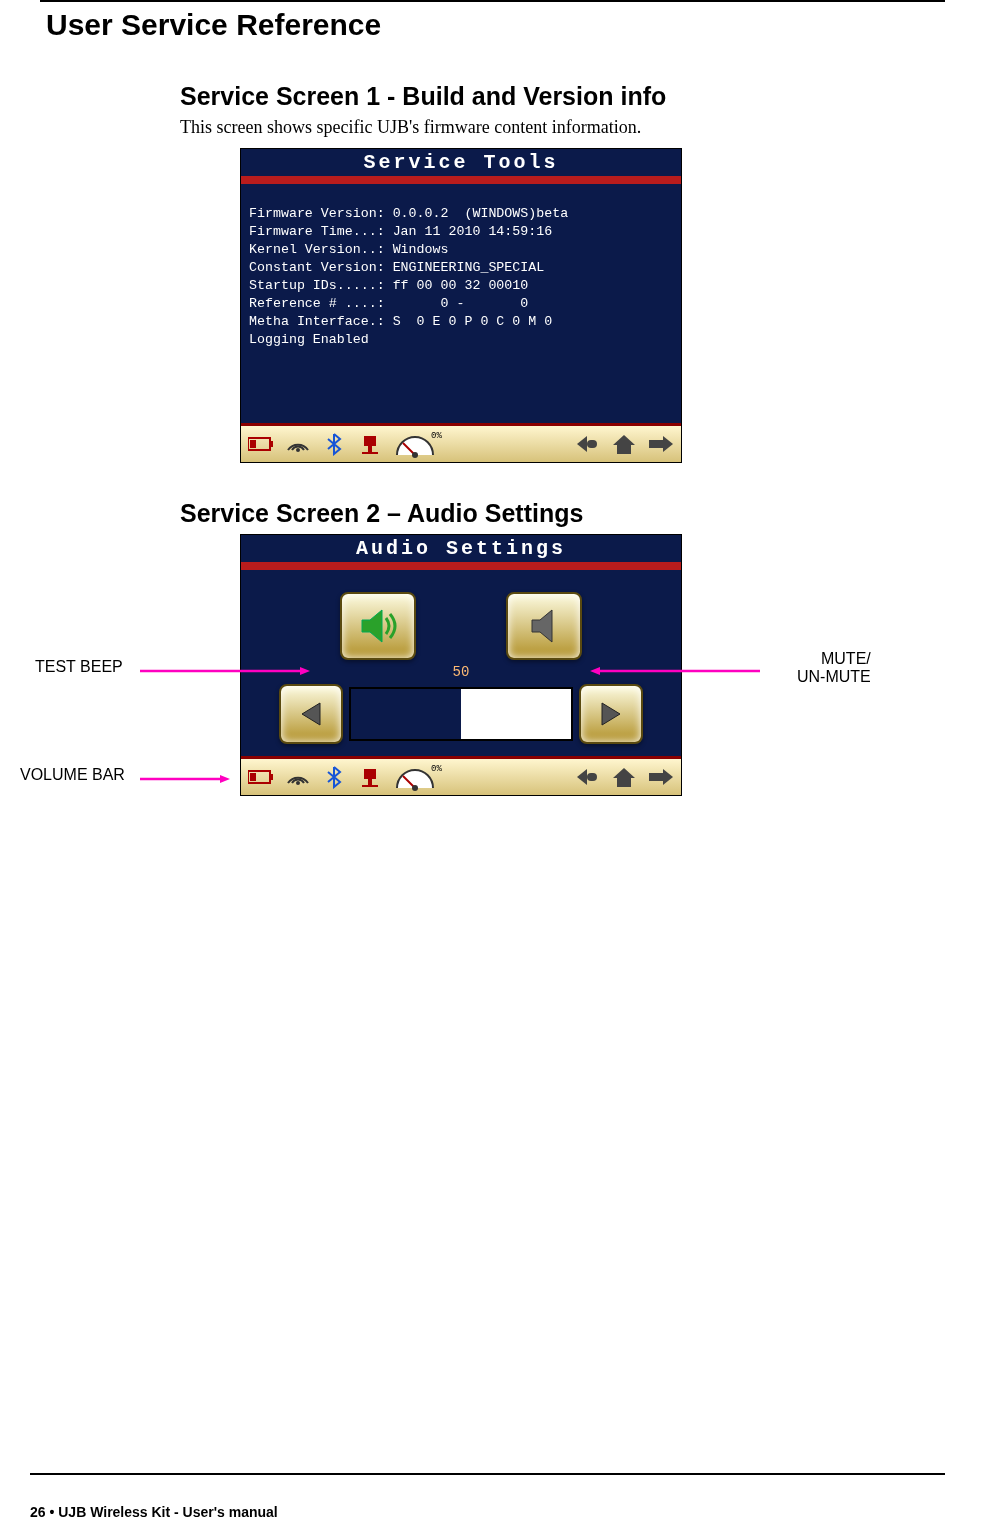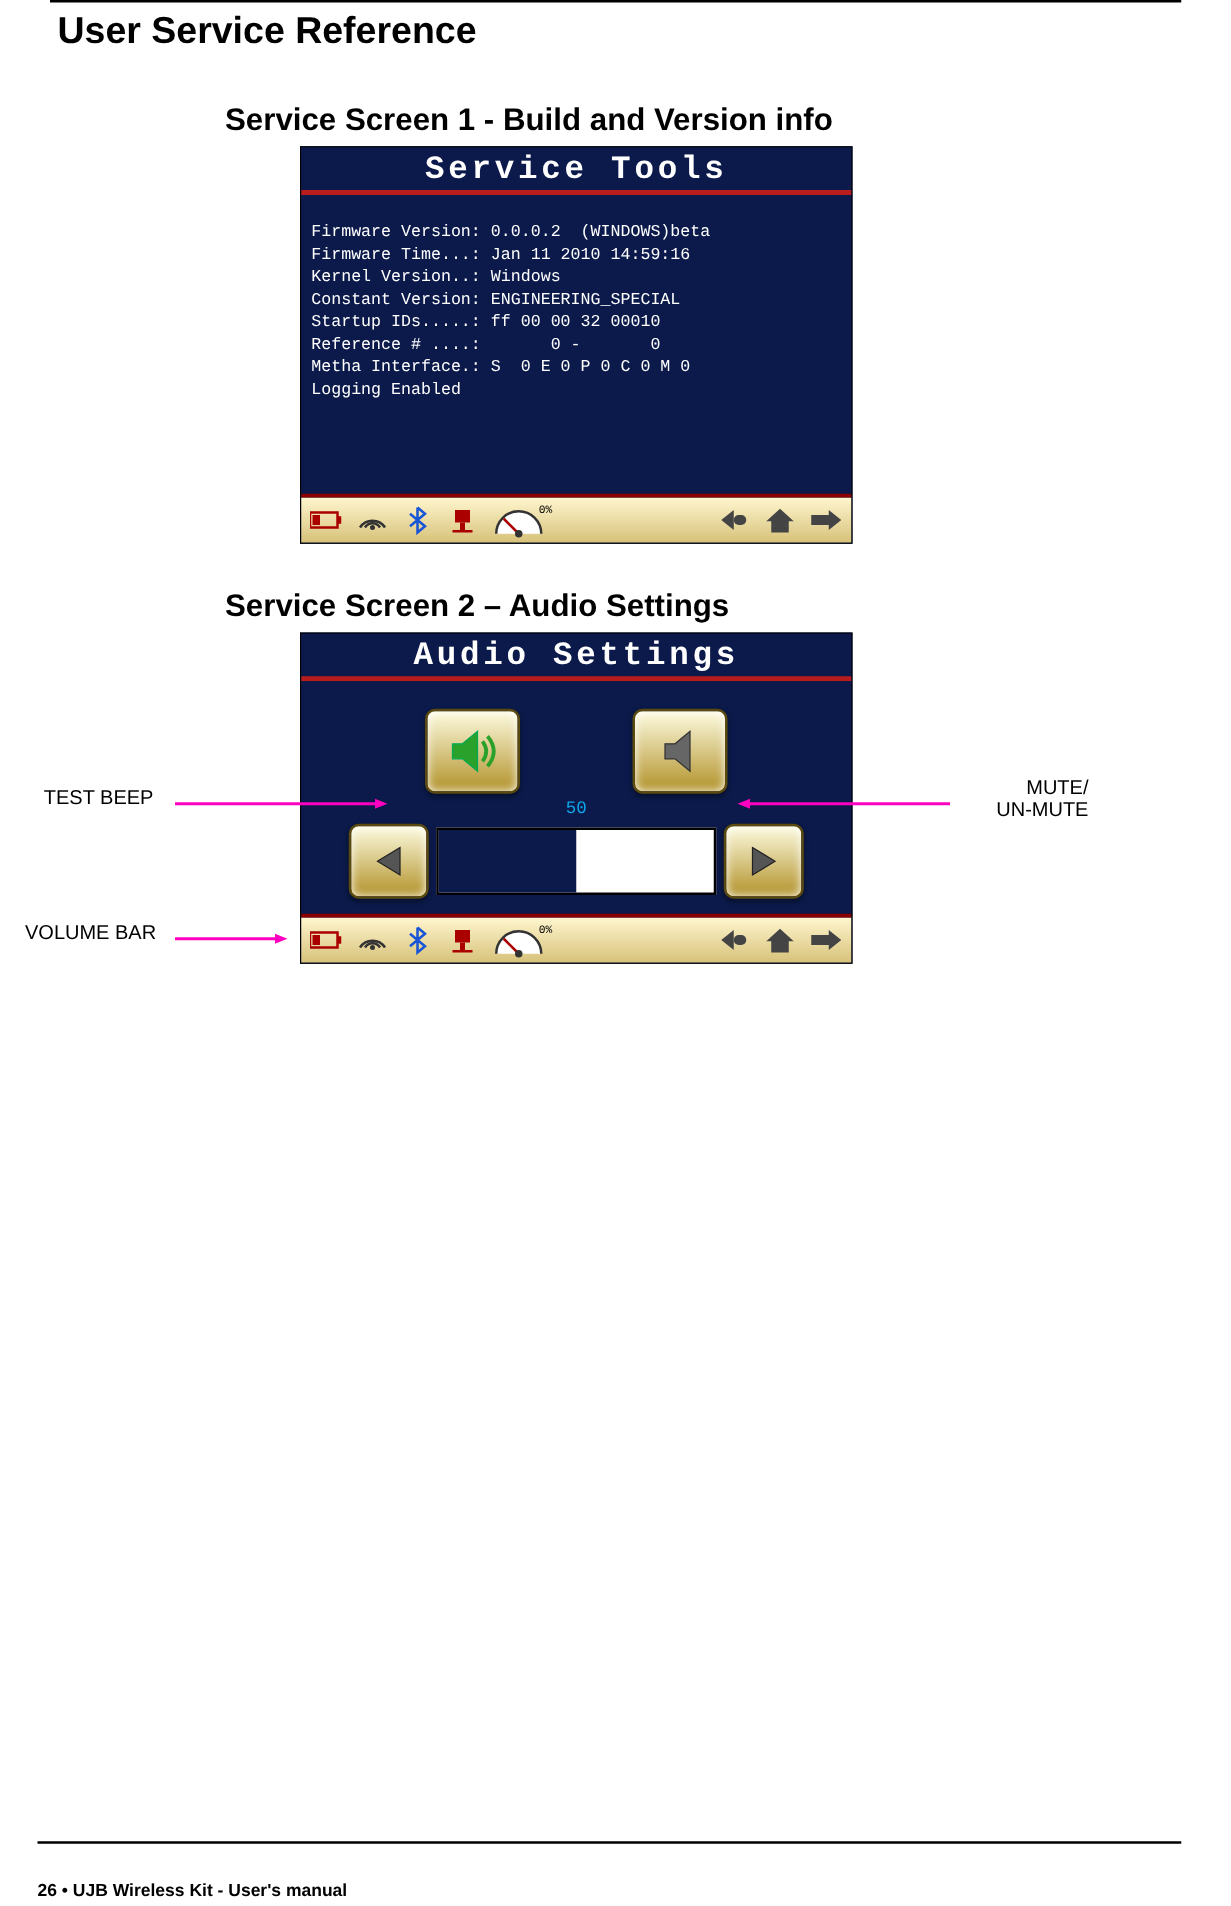--- a/index.html
+++ b/index.html
@@ -3,44 +3,45 @@
 <meta charset="utf-8">
 <style>
   html,body{margin:0;padding:0;background:#fff;font-family:"Times New Roman",Times,serif;color:#000}
   .page{width:985px;min-height:1525px;margin:0 auto;position:relative;box-sizing:border-box;padding:0 40px}
   .rule{border-top:2px solid #000;margin:0 0 6px 0}
   .bottom-rule{border-top:2px solid #000;position:absolute;bottom:50px;left:30px;right:40px}
   h1.title{font-family:Arial,Helvetica,sans-serif;font-weight:700;font-size:30px;margin:4px 0 40px 6px}
   h2.section{font-family:Arial,Helvetica,sans-serif;font-weight:700;font-size:25px;margin:0 0 6px 140px}
   p.body{font-family:"Times New Roman",serif;font-size:18px;margin:0 0 10px 140px}
   .device{width:440px;border:1px solid #000;background:#0b1a4a;color:#fff;margin-left:200px;margin-bottom:36px}
-  .device-head{font-family:"Courier New",monospace;font-weight:700;font-size:26px;text-align:center;padding:2px 0;background:#0b1a4a;border-bottom:4px solid #b91c1c;letter-spacing:3px}
+  .device-head{font-family:"Courier New",monospace;font-weight:700;font-size:20px;text-align:center;padding:2px 0;background:#0b1a4a;border-bottom:8px solid #b91c1c;letter-spacing:3px}
   .device-body{font-family:"Courier New",monospace;font-size:13.3px;line-height:1.35;white-space:pre;padding:21px 8px 28px 8px;background:#0b1a4a;min-height:190px}
   .dev-audio-body{background:#0b1a4a;padding:22px 10px 4px 10px}
   .speaker-row{display:flex;justify-content:center;gap:90px;margin-bottom:4px}
-  .volume-label{font-family:"Courier New",monospace;font-size:14px;color:#0ea5e9;text-align:center;margin-top:4px}
+  .volume-label{font-family:"Courier New",monospace;font-size:14px;color:#fdba74;text-align:center;margin-top:4px}
   .vol-row{display:flex;justify-content:center;align-items:center;gap:6px;margin:4px 0 8px 0}
   .btn{width:72px;height:64px;border-radius:8px;background:linear-gradient(#fdfbe0,#b2922a);border:2px solid #5a4a10;box-shadow:inset 0 0 8px #fff,0 2px 4px rgba(0,0,0,.4);display:flex;align-items:center;justify-content:center}
   .btn-small{width:60px;height:56px}
   .volume-bar{width:220px;height:50px;background:#fff;border:2px solid #000;position:relative}
   .volume-fill{position:absolute;left:0;top:0;bottom:0;width:50%;background:#0b1a4a}
   .statusbar{height:36px;background:linear-gradient(#fff6cf,#d7c27a);border-top:3px solid #8a0000;display:flex;align-items:center;gap:2px;padding:0 4px}
   .s-icon{width:34px;height:30px;display:flex;align-items:center;justify-content:center}
   .footer{position:absolute;bottom:5px;left:30px;font-family:Arial,Helvetica,sans-serif;font-weight:700;font-size:14px}
   .co-label{font-family:Arial,Helvetica,sans-serif;font-size:16px;position:absolute;white-space:pre;text-align:right}
   .arrow-svg{position:absolute;overflow:visible}
 </style>
 </head>
 <body>
 
 <div class="page">
   <div class="rule"></div>
   <h1 class="title">User Service Reference</h1>
 
   <h2 class="section">Service Screen 1 - Build and Version info</h2>
+  <p class="body">This screen shows specific UJB's firmware content information.</p>
 
   <div class="device">
     <div class="device-head">Service Tools</div>
     <div class="device-body">Firmware Version: 0.0.0.2  (WINDOWS)beta
 Firmware Time...: Jan 11 2010 14:59:16
 Kernel Version..: Windows
 Constant Version: ENGINEERING_SPECIAL
 Startup IDs.....: ff 00 00 32 00010
 Reference # ....:       0 -       0
 Metha Interface.: S  0 E 0 P 0 C 0 M 0

